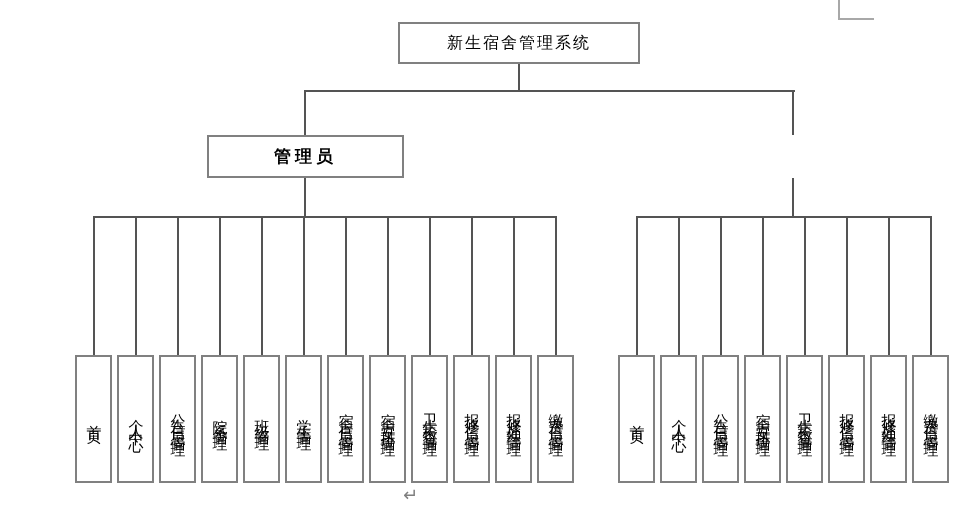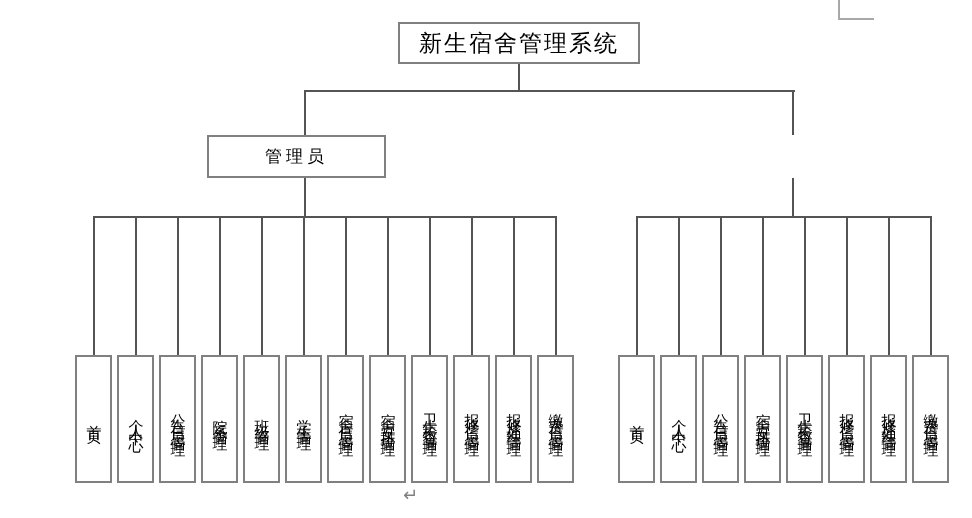--- a/index.html
+++ b/index.html
@@ -7,21 +7,21 @@
     position:relative; width:972px; height:518px; background:#ffffff;
     font-family:"Liberation Serif","DejaVu Serif",serif; color:#000;
     overflow:hidden;
   }
   .node {
     position:absolute; box-sizing:border-box; background:#ffffff;
     border:2px solid #808080;
     display:flex; align-items:center; justify-content:center;
     text-align:center;
   }
-  .root-node  { font-size:23px; letter-spacing:2px; }
+  .root-node  { font-size:16px; letter-spacing:2px; }
   .branch-node{ font-size:17px; letter-spacing:4px; }
   .leaf-node  { border-width:2px; }
   .leaf-node .vtext {
     writing-mode:vertical-lr; text-orientation:upright;
     font-size:15px; letter-spacing:6px; line-height:1;
   }
   .hline,.vline { position:absolute; background:#545454; }
   .hline { height:2px; }
   .vline { width:2px; }
   .page-mark { position:absolute; background:#a8a8a8; }
@@ -39,21 +39,21 @@
   <div class="page-mark" style="left:838px; top:0; width:2px; height:20px;"></div>
   <div class="page-mark" style="left:838px; top:18px; width:36px; height:2px;"></div>
 
   <div class="node root-node" style="left:398px; top:22px; width:242px; height:42px;">新生宿舍管理系统</div>
 
   <div class="vline" style="left:518px; top:64px; height:27px;"></div>
   <div class="hline" style="left:304px; top:90px; width:491px;"></div>
   <div class="vline" style="left:304px; top:90px; height:45px;"></div>
   <div class="vline" style="left:792px; top:90px; height:45px;"></div>
 
-  <div class="node branch-node" style="left:207px; top:135px; width:179px; height:43px;">管理员</div>
+  <div class="node branch-node" style="left:207px; top:135px; width:197px; height:43px;font-weight:bold;">管理员</div>
 
   <div class="return-mark">↵</div>
 <div class="vline" style="left:304px; top:178px; height:40px;"></div>
     <div class="hline" style="left:92.5px; top:216px; width:464px;"></div>
     <div class="vline" style="left:92.5px; top:216px; height:139px;"></div>
     <div class="node leaf-node" style="left:75px; top:355px; width:37px; height:128px;">
       <span class="vtext">首页</span>
     </div>
     <div class="vline" style="left:134.5px; top:216px; height:139px;"></div>
     <div class="node leaf-node" style="left:117px; top:355px; width:37px; height:128px;">

